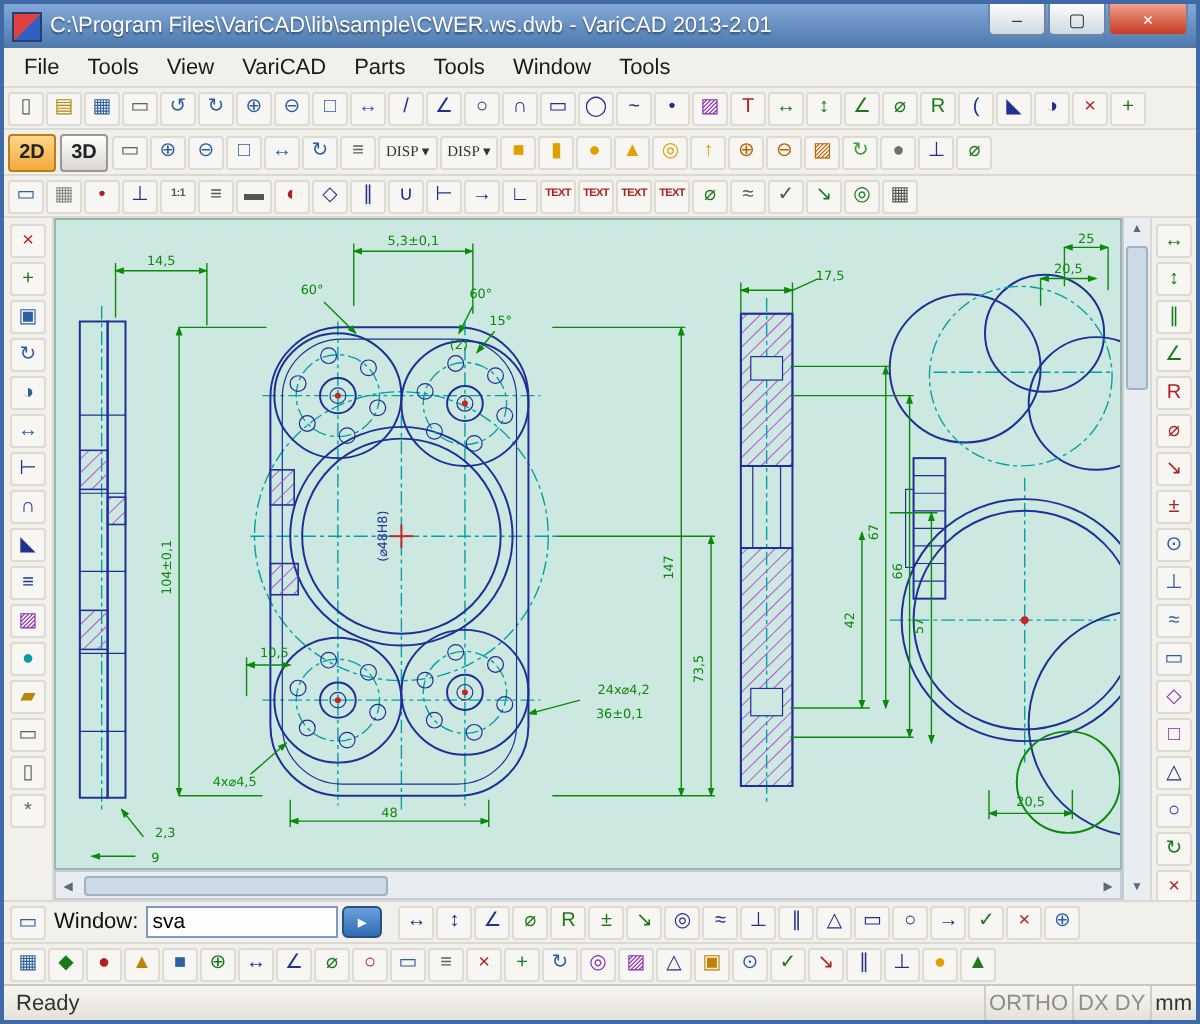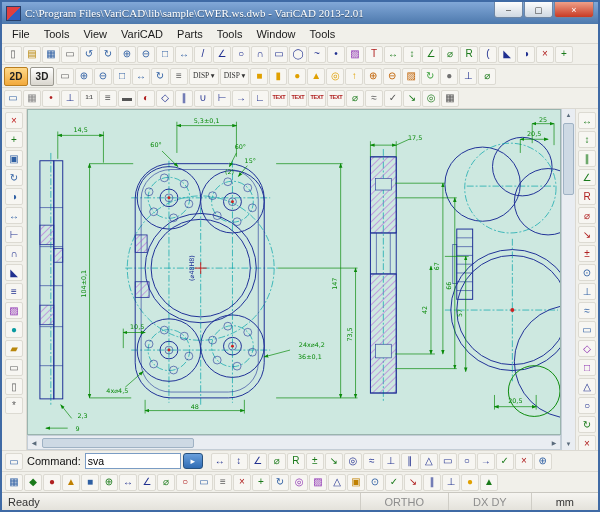--- a/index.html
+++ b/index.html
@@ -1,20 +1,20 @@
 <!DOCTYPE html>
 <html><head>
 <meta charset="utf-8">
 <style>
   html,body{margin:0;padding:0;}
   body{width:600px;height:512px;font-family:"Liberation Sans",sans-serif;background:#9fb6cf;}
   .window{width:600px;height:512px;box-sizing:border-box;border:2px solid #3f6aa5;display:flex;flex-direction:column;background:#f1f0ea;overflow:hidden;}
   .titlebar{height:22px;flex:0 0 auto;background:linear-gradient(#82a8d8,#4d79ad);display:flex;align-items:center;padding:0 4px;gap:4px;}
   .app-icon{width:13px;height:13px;flex:0 0 auto;background:linear-gradient(135deg,#e04040 50%,#3060c0 50%);border:1px solid #27406b;}
-  .title-text{flex:1;color:#fff;font-size:11px;white-space:nowrap;overflow:hidden;text-shadow:0 1px 1px rgba(0,0,0,.45);font-family:Liberation Serif, serif;}
+  .title-text{flex:1;color:#fff;font-size:11px;white-space:nowrap;overflow:hidden;text-shadow:0 1px 1px rgba(0,0,0,.45);}
   .winbtns{display:flex;gap:1px;align-self:flex-start;}
   .winbtn{width:27px;height:15px;display:flex;align-items:center;justify-content:center;font-size:9px;color:#333;background:linear-gradient(#fdfdfd,#cfd8e2);border:1px solid #6d86a5;border-top:none;border-radius:0 0 3px 3px;cursor:default;}
   .winbtn.close{width:38px;background:linear-gradient(#f0a088,#c83a24);color:#fff;}
   .menubar{height:19px;flex:0 0 auto;display:flex;align-items:center;padding:0 3px;background:#f1f0ea;border-bottom:1px solid #dbd9d2;font-size:11px;overflow:hidden;}
   .mi{padding:1px 7px;color:#1a1a1a;cursor:default;}
   .tbrow{display:flex;align-items:center;gap:1px;padding:1px 2px;background:#f1f0ea;border-bottom:1px solid #dbd9d2;flex:0 0 auto;overflow:hidden;}
   .row1{height:21px;box-sizing:border-box;}
   .row2{height:23px;box-sizing:border-box;}
   .row3{height:21px;box-sizing:border-box;}
   .tbi{width:16px;height:15px;flex:0 0 auto;display:inline-flex;align-items:center;justify-content:center;font-size:10px;line-height:1;background:#f7f6f2;border:1px solid #dcdad2;border-radius:2px;cursor:default;overflow:hidden;}
@@ -38,21 +38,21 @@
   .hspacer{flex:1;}
   .cmdbar{height:21px;box-sizing:border-box;display:flex;align-items:center;gap:2px;padding:0 3px;background:#f1f0ea;border-top:1px solid #dbd9d2;overflow:hidden;flex:0 0 auto;}
   .cmd-label{font-size:11px;margin:0 2px;color:#111;}
   .cmd-input{width:90px;height:14px;font-size:10.5px;font-family:"Liberation Sans",sans-serif;border:1px solid #7a9cc4;padding:0 2px;background:#fff;color:#000;}
   .runbtn{width:18px;height:14px;background:linear-gradient(#6aa0dc,#2f6cb4);color:#fff;border:1px solid #27517e;border-radius:3px;display:inline-flex;align-items:center;justify-content:center;font-size:9px;cursor:default;}
   .plotbtn{width:16px;height:15px;display:inline-flex;align-items:center;justify-content:center;font-size:10px;color:#2e5fa3;background:#f7f6f2;border:1px solid #dcdad2;border-radius:2px;cursor:default;}
   .bottombar{height:21px;box-sizing:border-box;display:flex;align-items:center;gap:1px;padding:0 3px;background:#f1f0ea;border-top:1px solid #dbd9d2;overflow:hidden;flex:0 0 auto;}
   .statusbar{height:18px;box-sizing:border-box;flex:0 0 auto;display:flex;align-items:stretch;background:linear-gradient(#f6f5f1,#e4e2db);border-top:1px solid #c9c7c0;font-size:11px;padding:0 0 0 6px;color:#333;}
   .status-ready{display:flex;align-items:center;}
   .status-right{margin-left:auto;display:flex;}
-  .scell{display:flex;align-items:center;padding:0 24px;border-left:1px solid #cfcdc6;color:#8d8d8d;cursor:default;}
+  .scell{display:flex;align-items:center;padding:0 2px;border-left:1px solid #cfcdc6;color:#8d8d8d;cursor:default;}
   .scell.active{color:#333;}
   
   .geo{stroke:#1e2f96;fill:none;stroke-width:1;}
   .thin{stroke-width:0.6;}
   .cl{stroke:#00a2a8;fill:none;stroke-width:0.7;stroke-dasharray:7 2 2 2;}
   .dim{stroke:#0a8a0a;fill:none;stroke-width:0.7;}
   .dimt{fill:#0a8a0a;font-size:6.5px;text-anchor:middle;font-family:"DejaVu Sans",sans-serif;}
   .c-n{fill:#1e2f96;}
   .hat{fill:url(#hatch);stroke:#1e2f96;stroke-width:0.8;}
   .blank{fill:#cde8e0;stroke:#1e2f96;stroke-width:0.6;}
@@ -439,21 +439,21 @@
         <span class="tbi" style="color: rgb(138, 43, 176);">□</span>
         <span class="tbi" style="color: rgb(32, 48, 144);">△</span>
         <span class="tbi" style="color: rgb(32, 48, 144);">○</span>
         <span class="tbi" style="color: rgb(26, 122, 26);">↻</span>
         <span class="tbi" style="color: rgb(176, 32, 32);">×</span>
       </div>
   </div>
 
   <div class="cmdbar">
     <span class="plotbtn">▭</span>
-    <span class="cmd-label">Command:</span>
+    <span class="cmd-label">Window:</span>
     <input class="cmd-input" value="sva" style="">
     <span class="runbtn">▸</span>
     <span style="display:flex;gap:1px;margin-left:6px;">
         <span class="tbi" style="color: rgb(32, 48, 144);">↔</span>
         <span class="tbi" style="color: rgb(32, 48, 144);">↕</span>
         <span class="tbi" style="color: rgb(32, 48, 144);">∠</span>
         <span class="tbi" style="color: rgb(26, 122, 26);">⌀</span>
         <span class="tbi" style="color: rgb(26, 122, 26);">R</span>
         <span class="tbi" style="color: rgb(26, 122, 26);">±</span>
         <span class="tbi" style="color: rgb(26, 122, 26);">↘</span>

